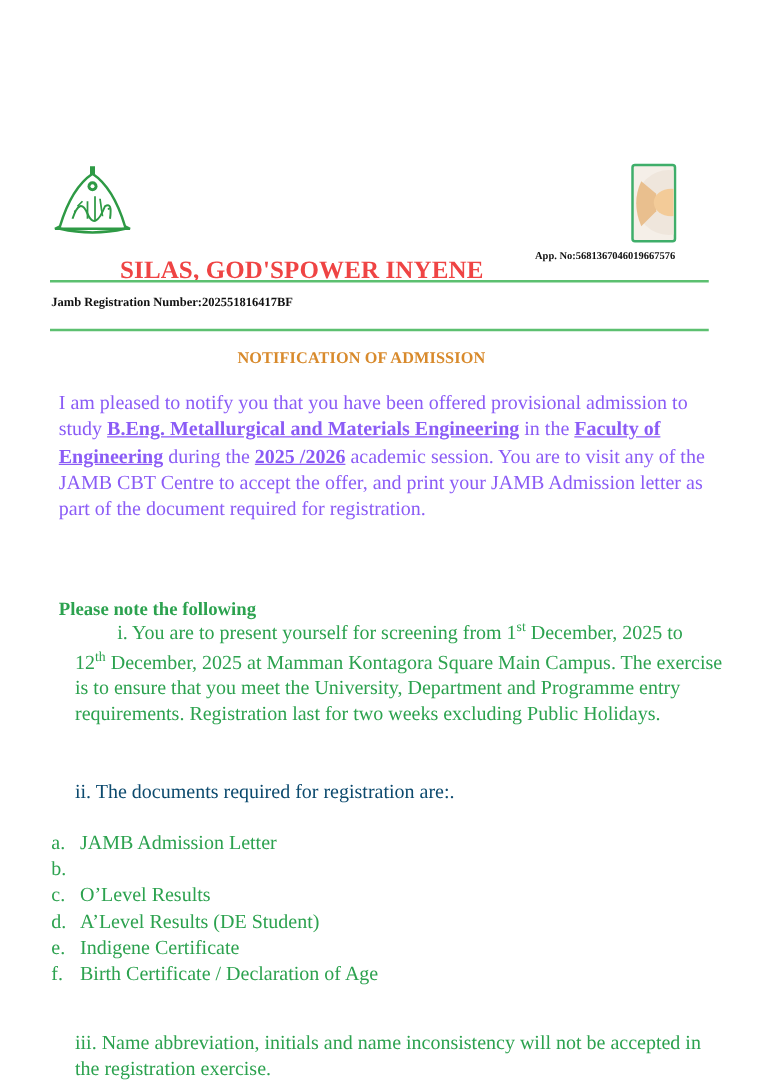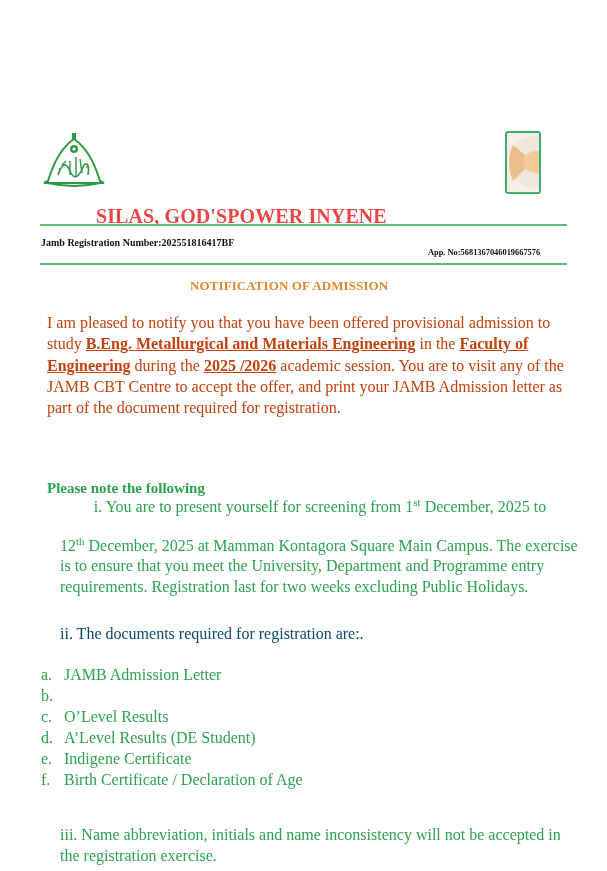--- a/index.html
+++ b/index.html
@@ -23,21 +23,21 @@
   .photo {
     left: 505px; top: 131px; width: 32px; height: 59px;
     border: 2px solid #3fae6a;
     border-radius: 3px;
     background: #f5efe8;
     overflow: hidden;
   }
 
   .app-no {
     left: 428px; top: 200px;
-    font-size: 8.4px; font-weight: bold; color: #111; margin-top: 48px;
+    font-size: 8.4px; font-weight: bold; color: #111;
   }
 
   .candidate-name {
     left: 96px; top: 205px;
     font-size: 20px; font-weight: bold; color: #ef4444;
     letter-spacing: 0.1px;
   }
 
   .hr { left: 40px; width: 527px; height: 2px; background: #5cc070; }
   .hr-1 { top: 224px; }
@@ -49,36 +49,36 @@
   }
 
   .notice-title {
     left: 190px; top: 278px;
     font-size: 13px; font-weight: bold; color: #d88a2c;
     letter-spacing: 0.1px;
   }
 
   .body-para {
     left: 47px; top: 312px; width: 530px;
-    font-size: 16px; line-height: 21.3px; color: #c2410c;
+    font-size: 16px; line-height: 21.3px; color: #8b5cf6;
   }
   .body-para b { text-decoration: underline; }
 
   .note-heading {
     left: 47px; top: 480px;
     font-size: 15px; font-weight: bold; color: #2ca24f;
   }
 
   .point-i {
     left: 60px; top: 497px; width: 520px;
     font-size: 16px; line-height: 20.5px; color: #2ca24f;
   }
   .point-i sup { font-size: 11px; line-height: 0; }
   .point-i .l1 { display: block; text-align: center; }
-  .point-i .l2 { display: block; margin-top: 18px; }
+  .point-i .l2 { display: block; margin-top: 3px; }
 
   .point-ii {
     left: 60px; top: 625px;
     font-size: 16px; color: #0c4a6e;
   }
 
   .docs-list {
     left: 41px; top: 664px;
     margin: 0; padding: 0; list-style: none;
     font-size: 16px; line-height: 21px; color: #2ca24f;

